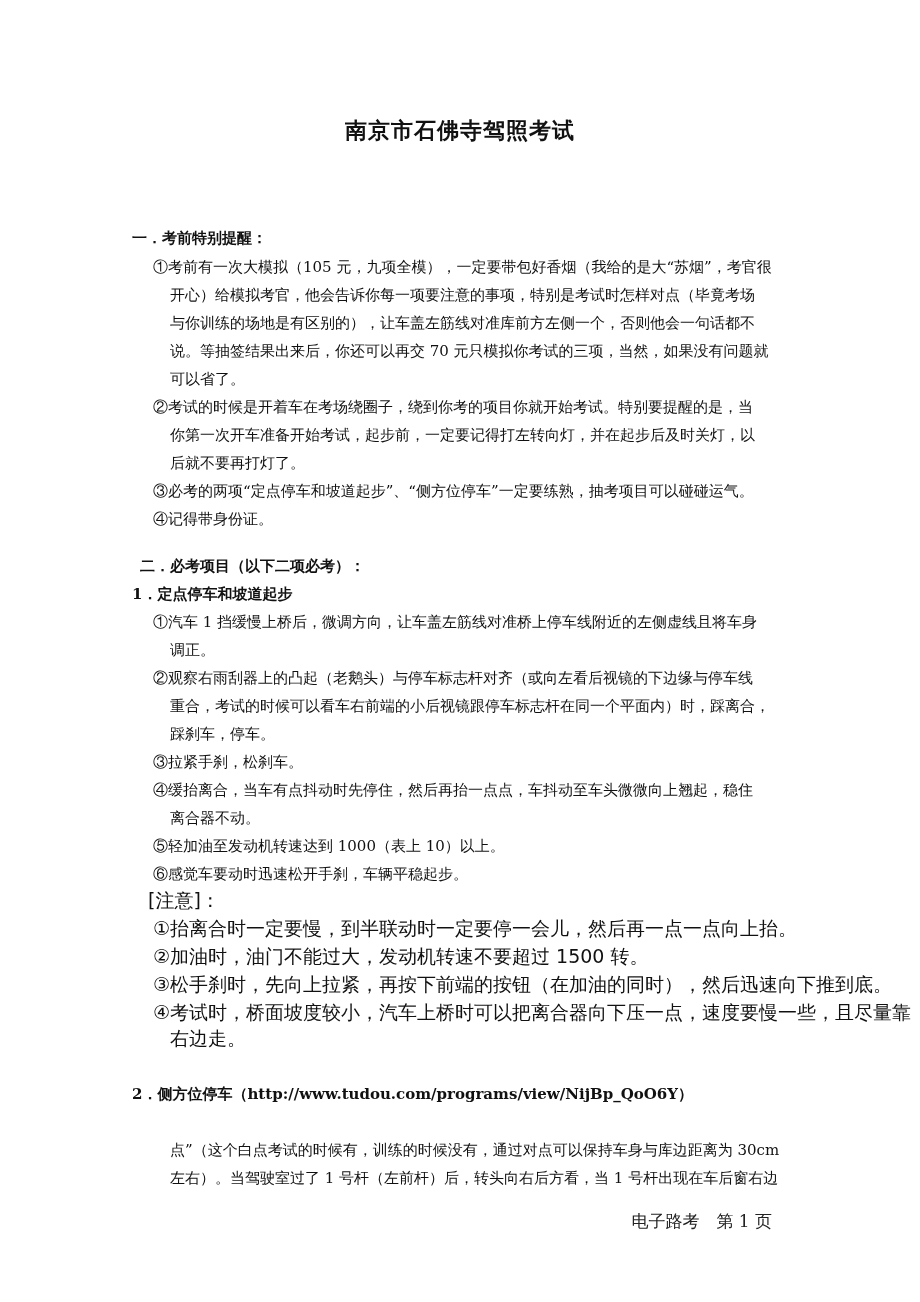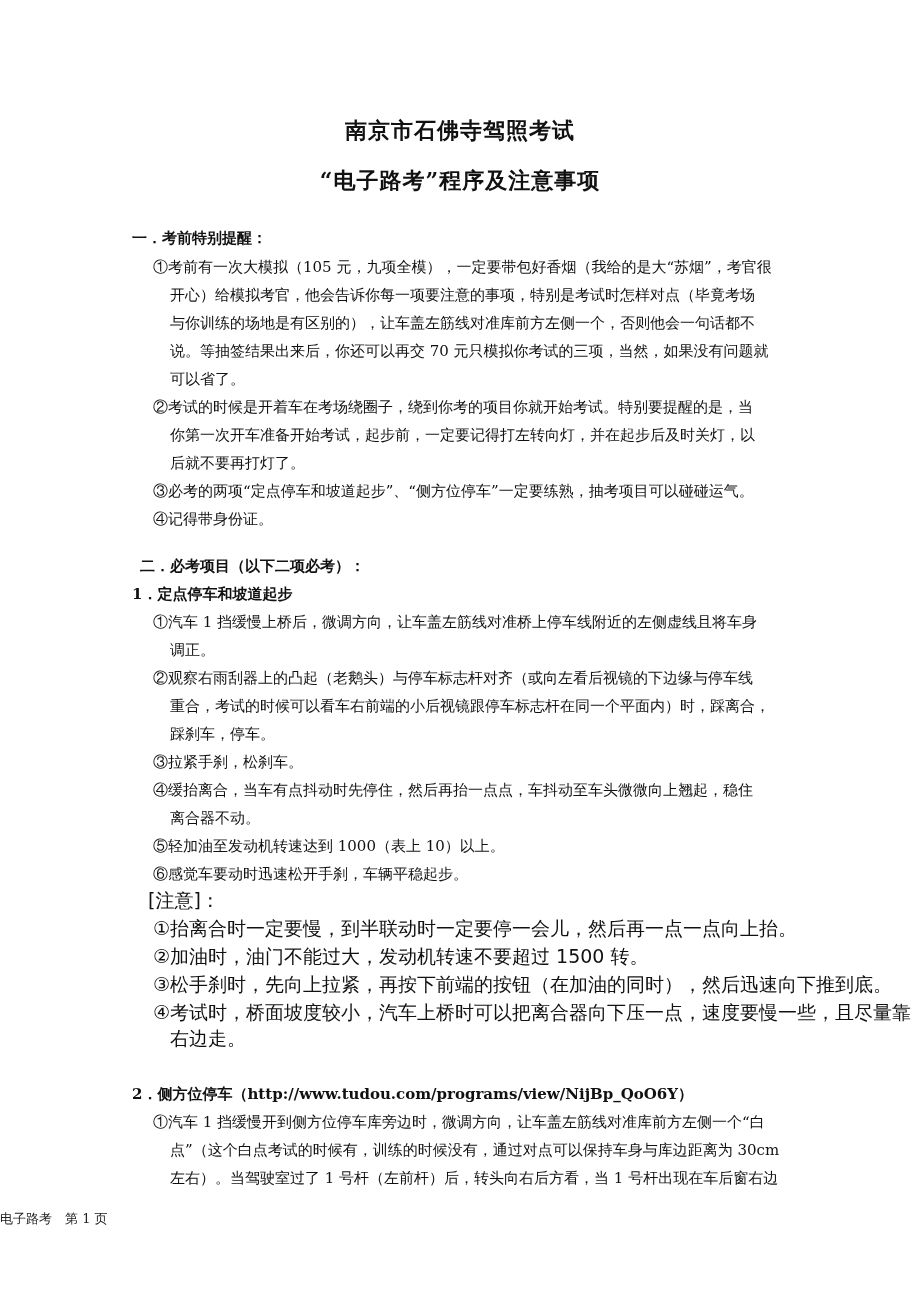--- a/index.html
+++ b/index.html
@@ -6,29 +6,28 @@
   body { width: 920px; height: 1302px; position: relative; overflow: hidden;
          font-family: "DejaVu Serif", "Liberation Serif", serif; color: #111; }
   .page { position: absolute; left: 0; top: 0; width: 920px; height: 1302px; }
   .title { position: absolute; left: 0; width: 920px; text-align: center;
            font-weight: bold; font-size: 22px; letter-spacing: 1px; }
   .t1 { top: 116px; }
   .t2 { top: 166px; }
   .line { position: absolute; font-size: 15px; white-space: nowrap; line-height: 20px; }
   .h { font-weight: bold; }
   .sans { font-family: "DejaVu Sans", "Liberation Sans", sans-serif; font-size: 19px; }
-  .footer { position: absolute; top: 1210px; left: 0; width: 772px; text-align: left;
-            font-size: 13px; color: #222; }
+  .footer { position: absolute; top: 1210px; left: 0; width: 772px; text-align: right;
+            font-size: 17px; color: #222; }
 </style>
 </head>
 <body>
 
 <div class="page">
   <div class="title t1">南京市石佛寺驾照考试</div>
-  <div class="title t2">“电子路考”程序及注意事项</div>
 
   <div class="line h" style="top:228px;left:132px;">一．考前特别提醒：</div>
   <div class="line" style="top:257px;left:153px;">①考前有一次大模拟（105 元，九项全模），一定要带包好香烟（我给的是大“苏烟”，考官很</div>
   <div class="line" style="top:285px;left:170px;">开心）给模拟考官，他会告诉你每一项要注意的事项，特别是考试时怎样对点（毕竟考场</div>
   <div class="line" style="top:313px;left:170px;">与你训练的场地是有区别的），让车盖左筋线对准库前方左侧一个，否则他会一句话都不</div>
   <div class="line" style="top:341px;left:170px;">说。等抽签结果出来后，你还可以再交 70 元只模拟你考试的三项，当然，如果没有问题就</div>
   <div class="line" style="top:369px;left:170px;">可以省了。</div>
   <div class="line" style="top:397px;left:153px;">②考试的时候是开着车在考场绕圈子，绕到你考的项目你就开始考试。特别要提醒的是，当</div>
   <div class="line" style="top:425px;left:170px;">你第一次开车准备开始考试，起步前，一定要记得打左转向灯，并在起步后及时关灯，以</div>
   <div class="line" style="top:453px;left:170px;">后就不要再打灯了。</div>
@@ -49,18 +48,17 @@
   <div class="line" style="top:864px;left:153px;">⑥感觉车要动时迅速松开手刹，车辆平稳起步。</div>
 
   <div class="line sans" style="top:890px;left:148px;">[注意]：</div>
   <div class="line sans" style="top:918px;left:153px;">①抬离合时一定要慢，到半联动时一定要停一会儿，然后再一点一点向上抬。</div>
   <div class="line sans" style="top:946px;left:153px;">②加油时，油门不能过大，发动机转速不要超过 1500 转。</div>
   <div class="line sans" style="top:974px;left:153px;">③松手刹时，先向上拉紧，再按下前端的按钮（在加油的同时），然后迅速向下推到底。</div>
   <div class="line sans" style="top:1002px;left:153px;">④考试时，桥面坡度较小，汽车上桥时可以把离合器向下压一点，速度要慢一些，且尽量靠</div>
   <div class="line sans" style="top:1030px;left:170px;font-family:Liberation Mono, monospace;">右边走。</div>
 
   <div class="line h" style="top:1084px;left:132px;">2．侧方位停车（http://www.tudou.com/programs/view/NijBp_QoO6Y）</div>
-  <div class="line" style="top:1112px;left:153px;">①汽车 1 挡缓慢开到侧方位停车库旁边时，微调方向，让车盖左筋线对准库前方左侧一个“白</div>
   <div class="line" style="top:1140px;left:170px;">点”（这个白点考试的时候有，训练的时候没有，通过对点可以保持车身与库边距离为 30cm</div>
   <div class="line" style="top:1168px;left:170px;">左右）。当驾驶室过了 1 号杆（左前杆）后，转头向右后方看，当 1 号杆出现在车后窗右边</div>
 
   <div class="footer">电子路考　第 1 页</div>
 </div>
 
 </body></html>

